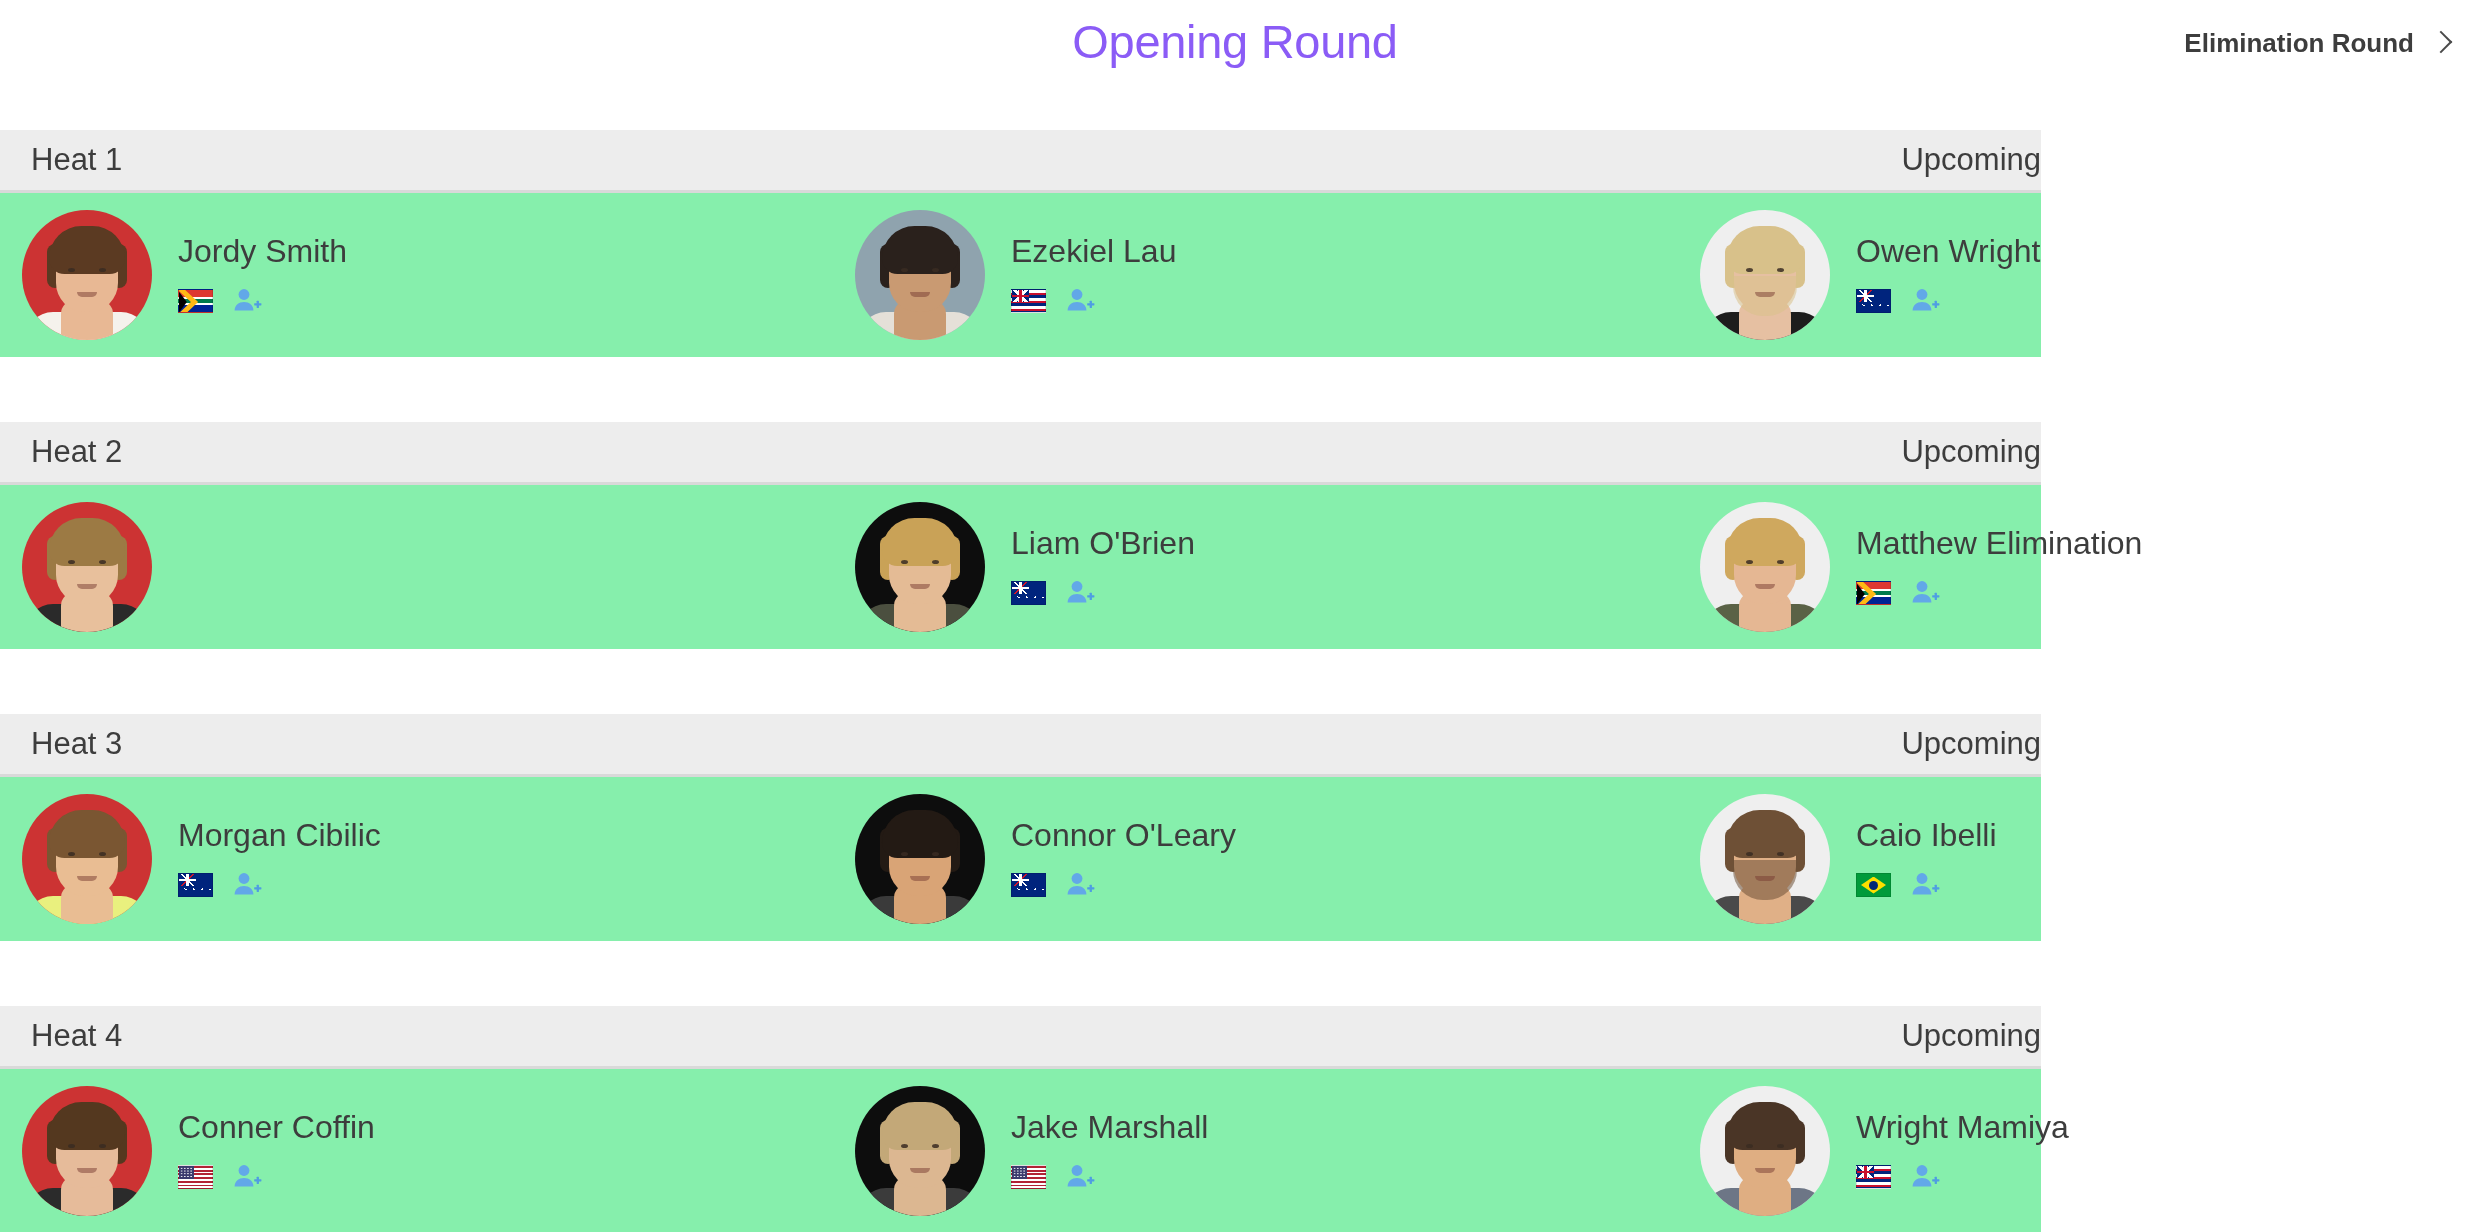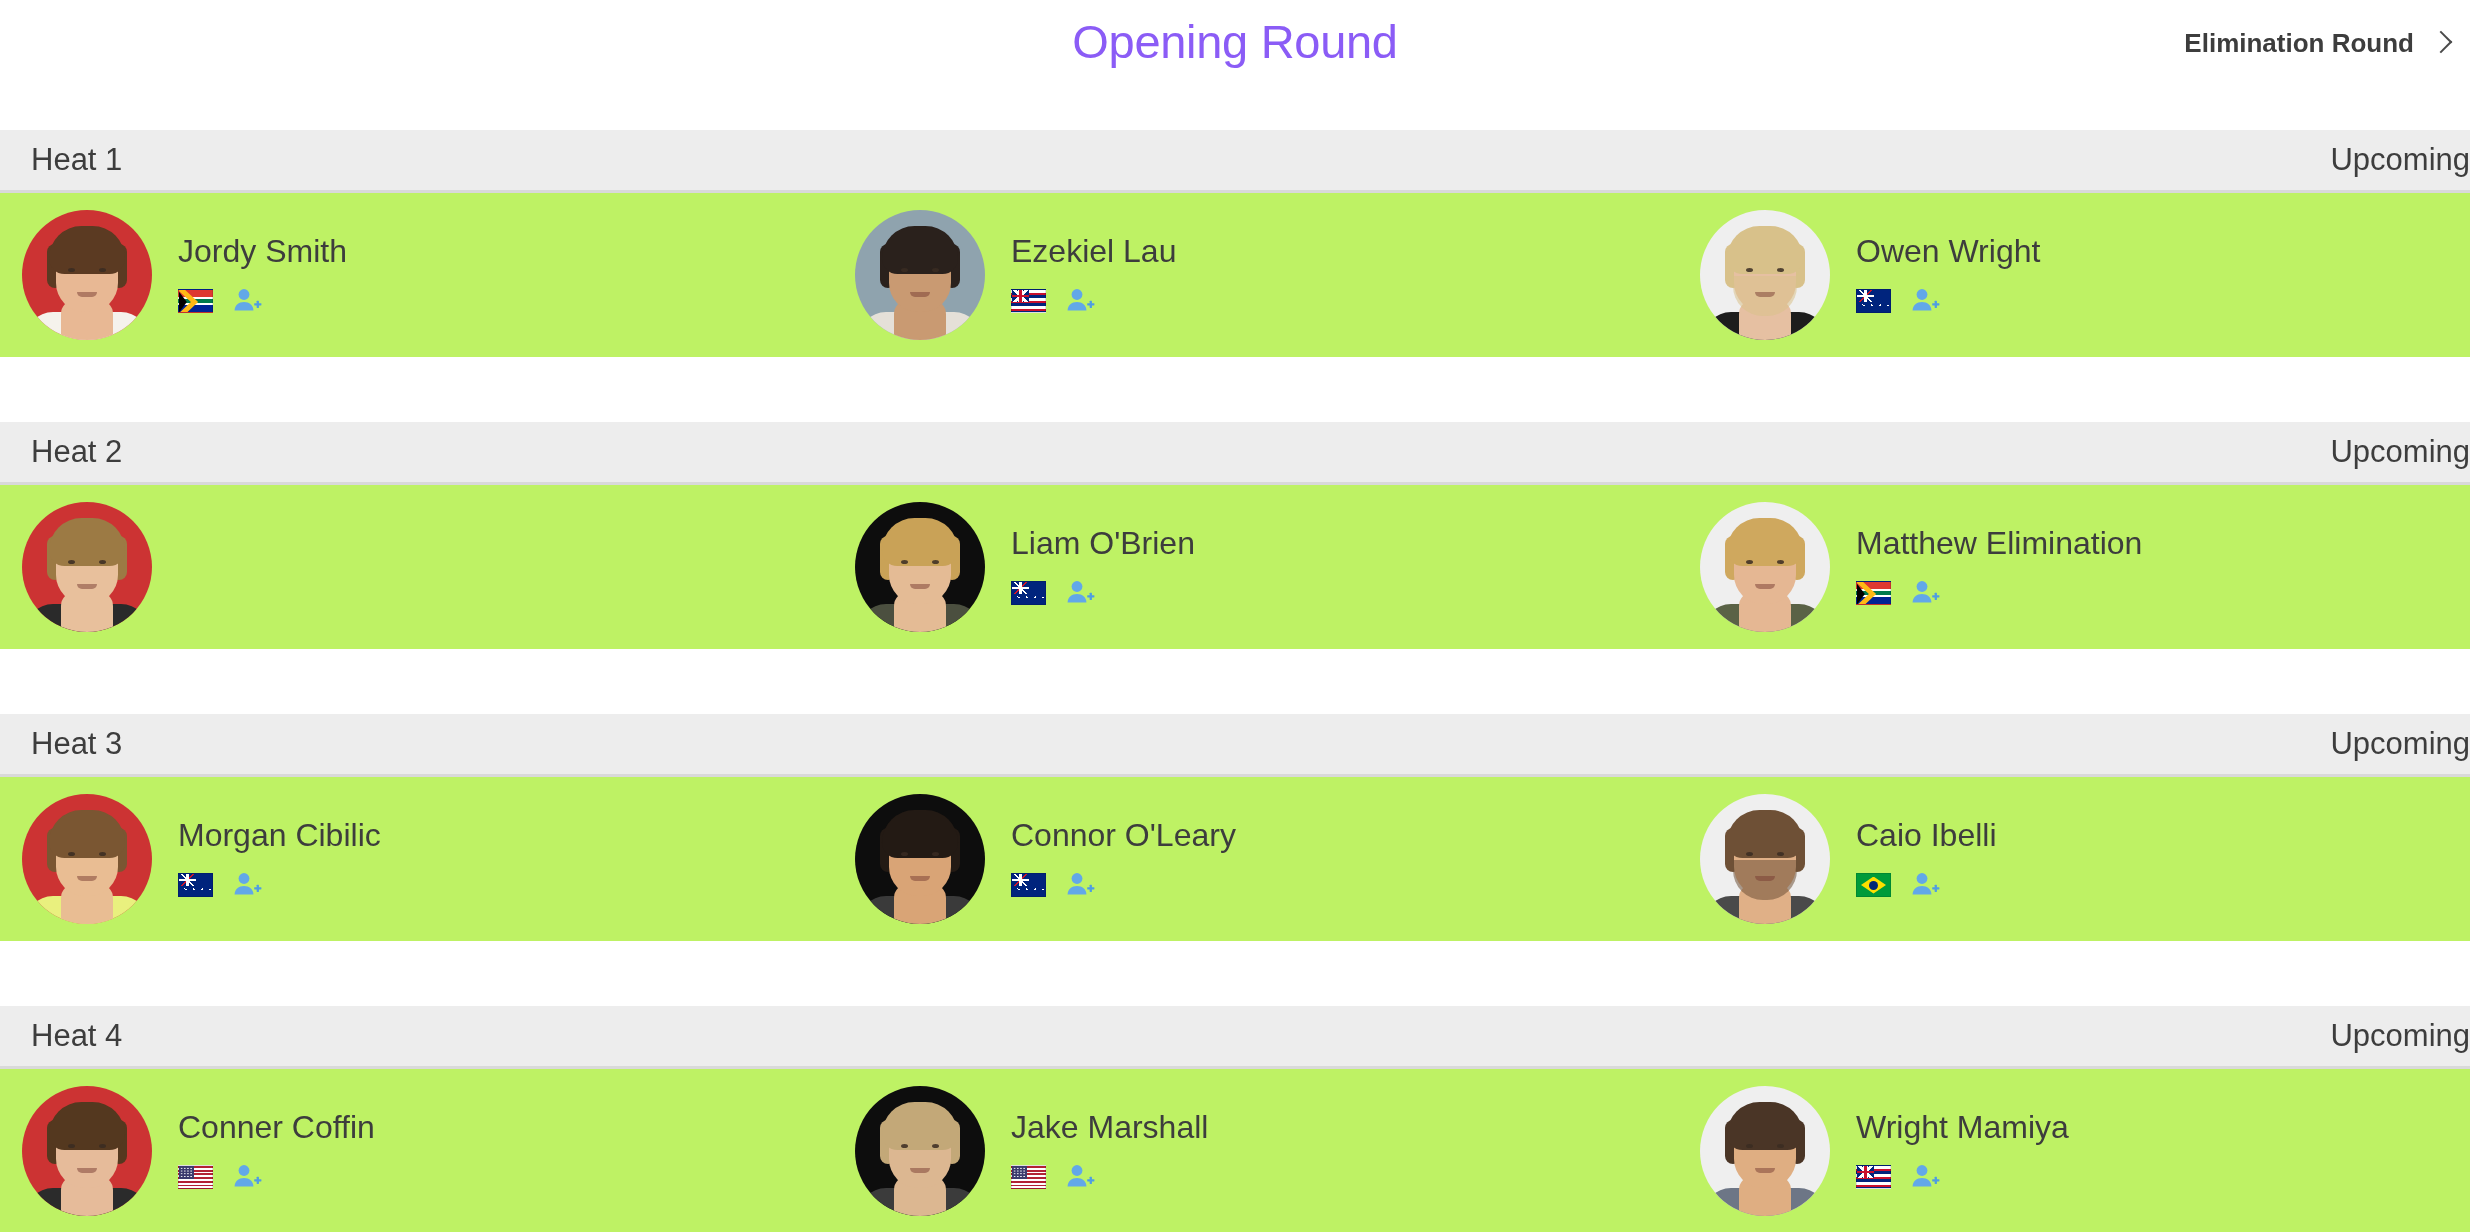--- a/index.html
+++ b/index.html
@@ -50,21 +50,21 @@
     position: absolute;
     left: 1px; top: 5px;
     width: 14px; height: 14px;
     border-top: 2.5px solid #4a4a4a;
     border-right: 2.5px solid #4a4a4a;
     transform: rotate(45deg);
   }
 
   
   .heat-block {
-    width: 2470px;
+    width: 2041px;
     margin-bottom: 65px;
   }
   .heat-header {
     position: relative;
     height: 63px;
     background: #ededed;
     border-bottom: 3px solid #d9d9d9;
   }
   .heat-label {
     position: absolute;
@@ -80,21 +80,21 @@
     left: 0; right: 0;
     top: 50%;
     transform: translateY(-50%);
     text-align: right;
     font-size: 31px;
     color: #3d3d3d;
   }
   .heat-row {
     position: relative;
     height: 164px;
-    background: #bef264;
+    background: #86efac;
     display: flex;
     align-items: center;
   }
 
   
   .athlete {
     position: absolute;
     top: 0; height: 164px;
     display: flex;
     align-items: center;

